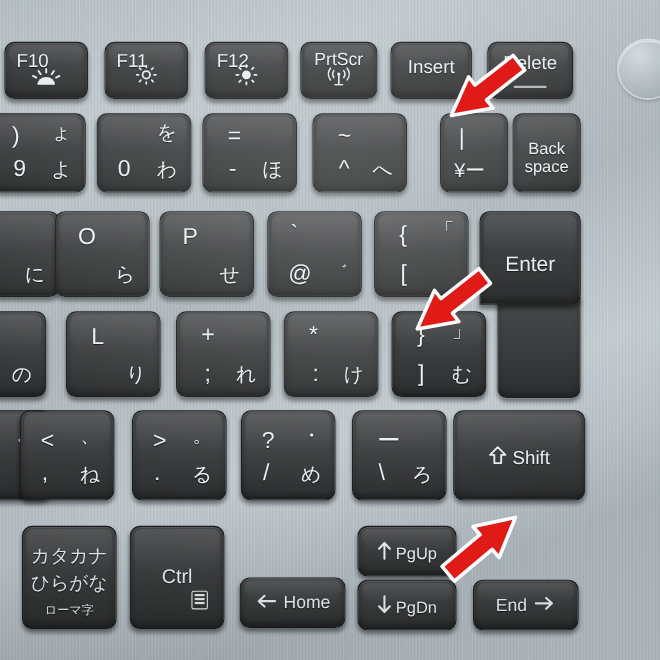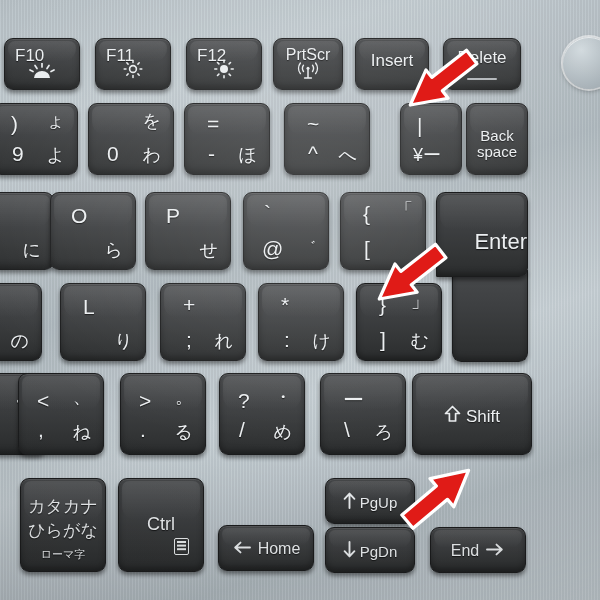--- a/index.html
+++ b/index.html
@@ -45,21 +45,21 @@
   .br{right:12px;bottom:10px;}
   .ctr{left:0;right:0;text-align:center;}
   .fn-top{left:10px;top:8px;font-size:17px;}
   .fn-ico{left:0;right:0;bottom:7px;text-align:center;}
 
   .sz-big{font-size:21px;}
   .sz-med{font-size:18px;}
   .sz-sm{font-size:15px;}
   .jp{font-family:"DejaVu Sans",sans-serif;}
 
-  .word{left:0;right:0;text-align:right;font-size:22px;}
+  .word{left:0;right:0;text-align:center;font-size:19px;}
   .word2{left:0;right:0;text-align:center;font-size:15px;line-height:1.12;}
 
   
   .enter-top{border-radius:9px 9px 9px 0;}
   .enter-bot{border-radius:0 0 9px 9px;border-top:none;box-shadow:0 3px 4px rgba(0,0,0,.45),0 -3px 6px rgba(0,0,0,.3) inset;}
 
   
   #power{
     position:absolute;border-radius:50%;
     background:radial-gradient(120% 120% at 35% 25%,#d2dade 0%,#aab4ba 55%,#8e989e 100%);

